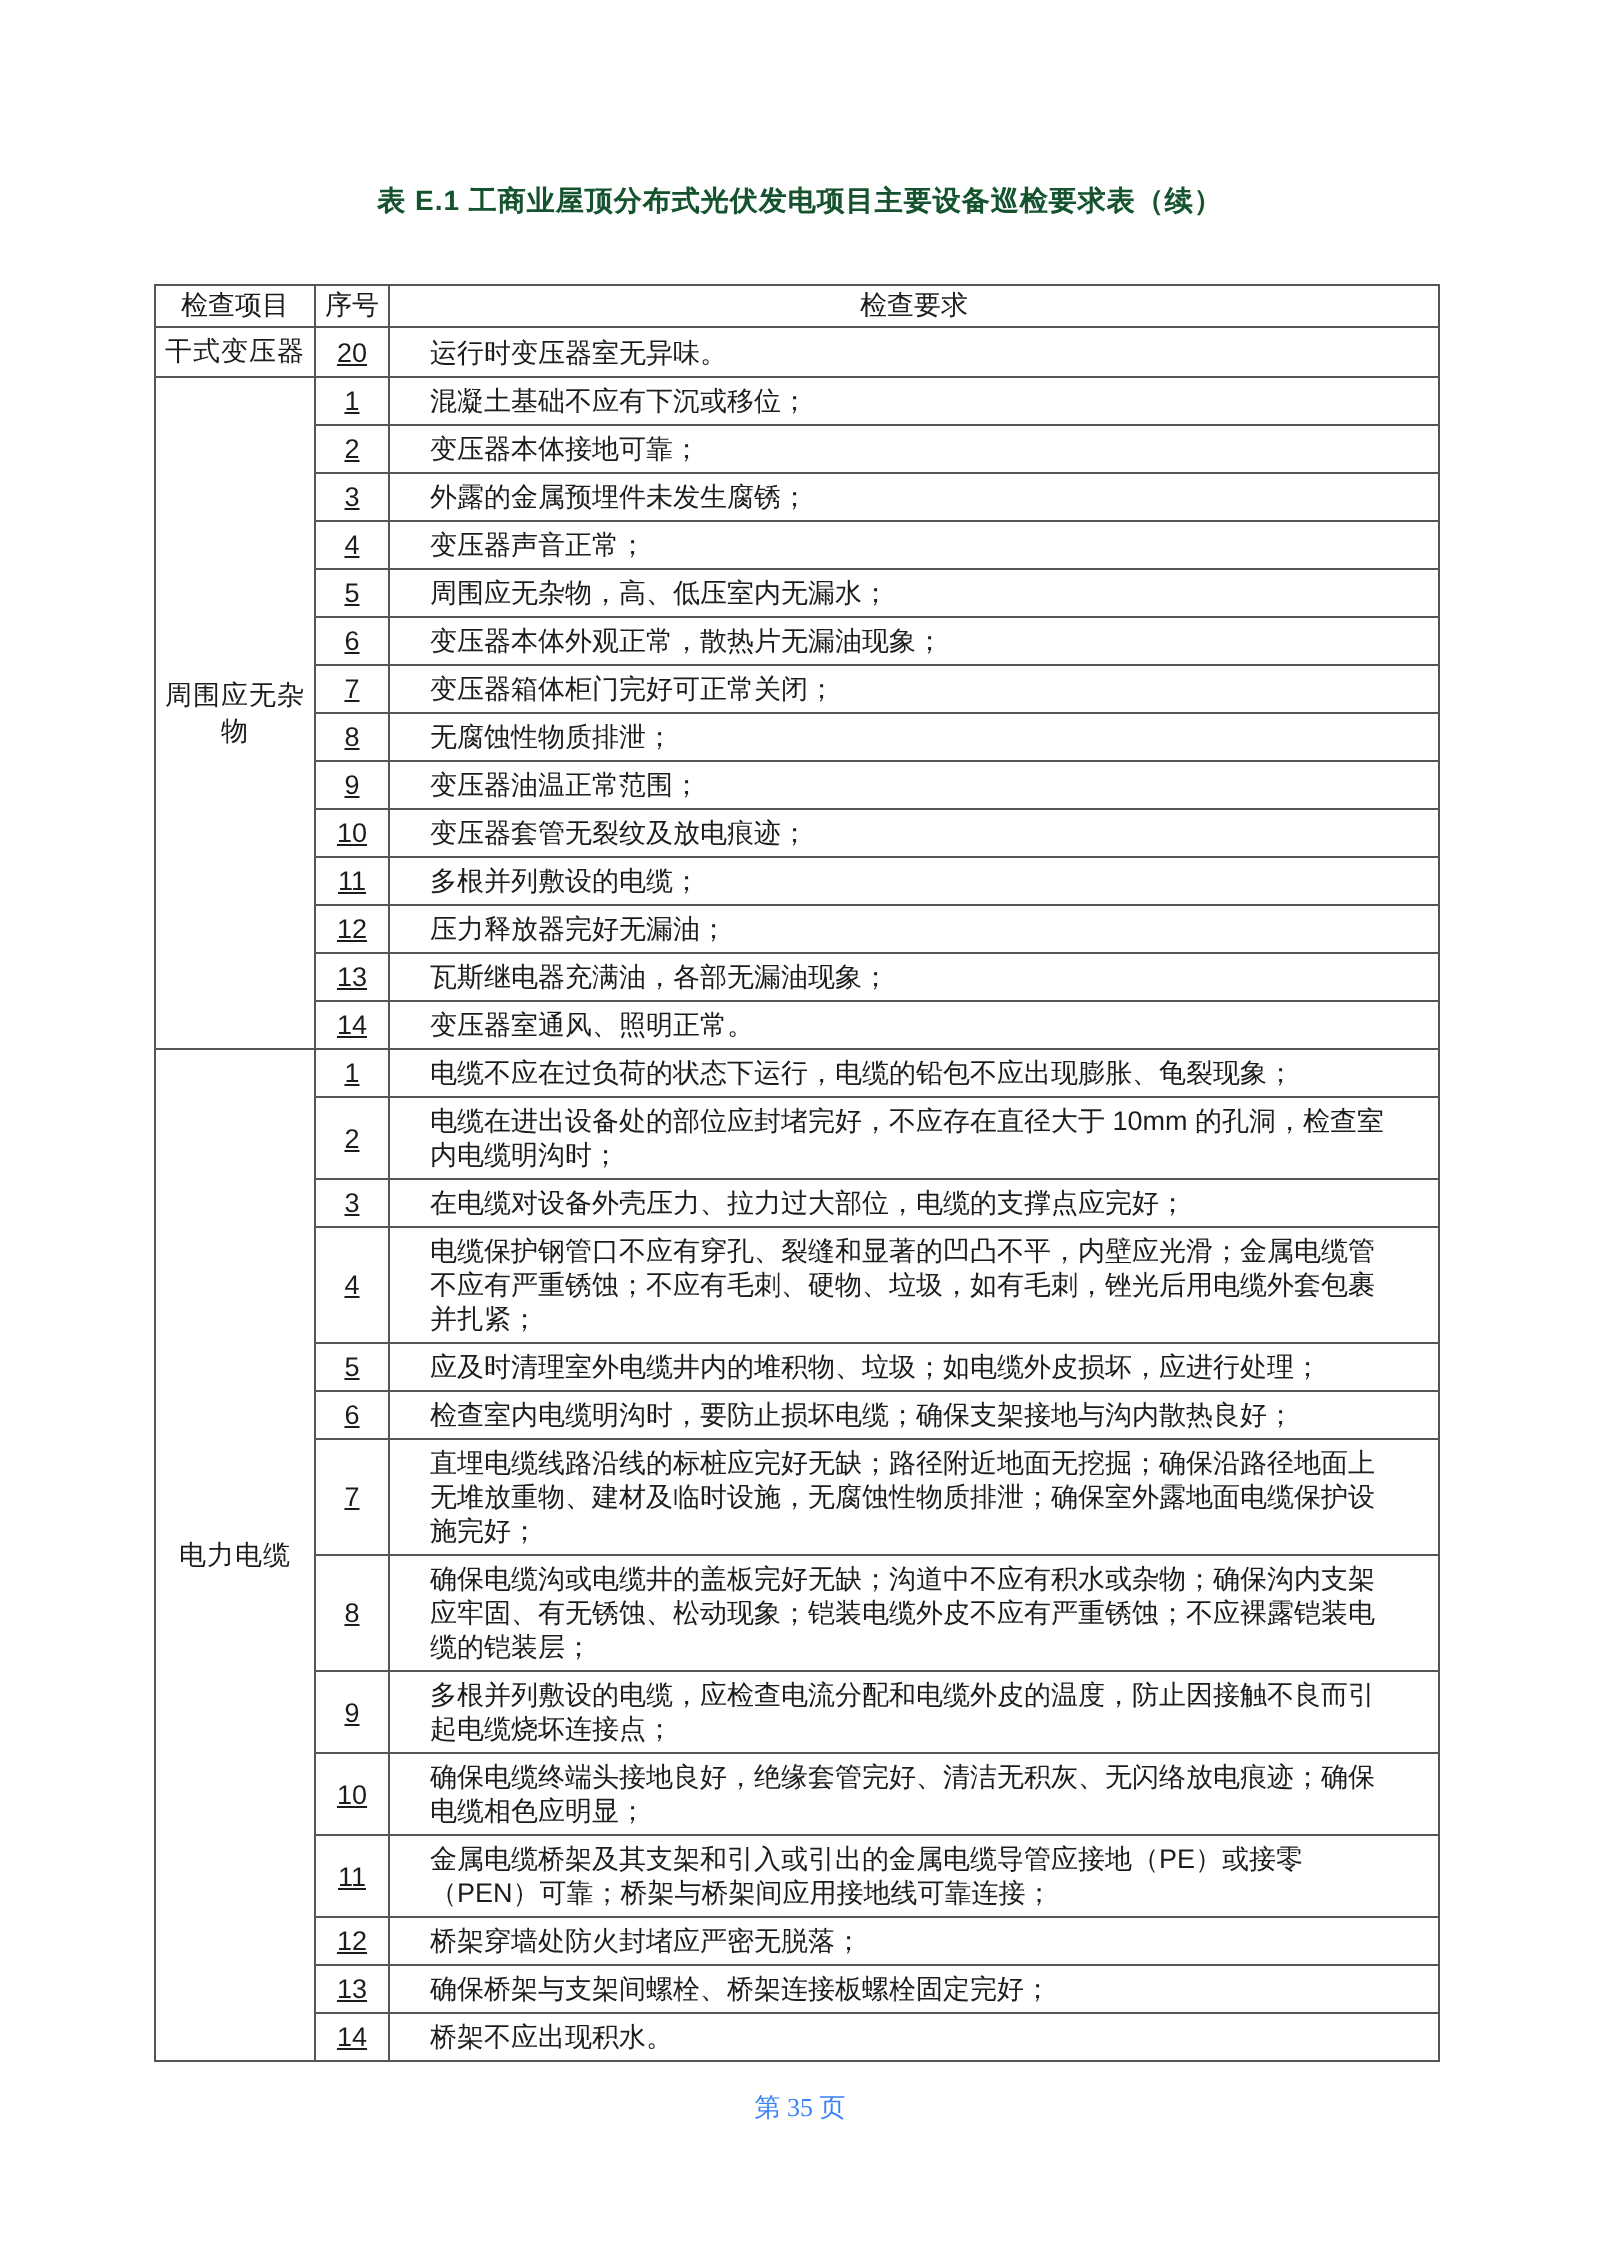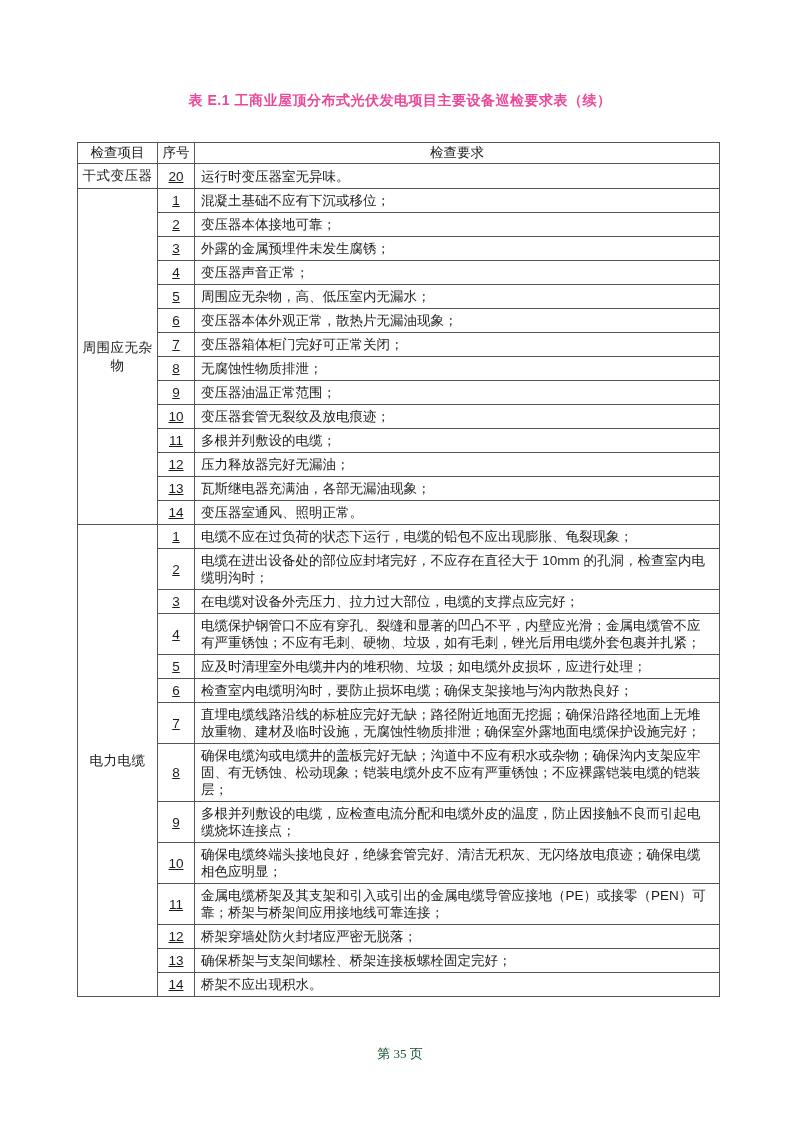--- a/index.html
+++ b/index.html
@@ -14,21 +14,21 @@
   }
   .doc-title {
     position: absolute;
     top: 92px;
     left: 0;
     width: 100%;
     text-align: center;
     font-size: 14px;
     font-weight: 700;
     letter-spacing: 0.5px;
-    color: #ec4899;
+    color: #14532d;
   }
   table.inspection {
     position: absolute;
     left: 77px;
     top: 142px;
     width: 643px;
     border-collapse: collapse;
     table-layout: fixed;
   }
   table.inspection th,
@@ -53,32 +53,32 @@
     letter-spacing: 0.5px;
   }
   td.col-no {
     text-align: center;
     padding: 1px 2px;
     height: 24px;
     text-decoration: underline;
   }
   td.col-req {
     text-align: left;
-    padding: 3px 6px;
+    padding: 3px 20px;
     line-height: 17px;
     height: 24px;
   }
   .page-footer {
     position: absolute;
     top: 1045px;
     left: 0;
     width: 100%;
     text-align: center;
     font-size: 13px;
-    color: #14532d;
+    color: #3b82f6;
     font-family: "Liberation Serif", "DejaVu Serif", serif;
   }
 </style>
 </head>
 <body>
 
 <div class="doc-title">表 E.1 工商业屋顶分布式光伏发电项目主要设备巡检要求表（续）</div>
 
 <table class="inspection">
   <colgroup>

